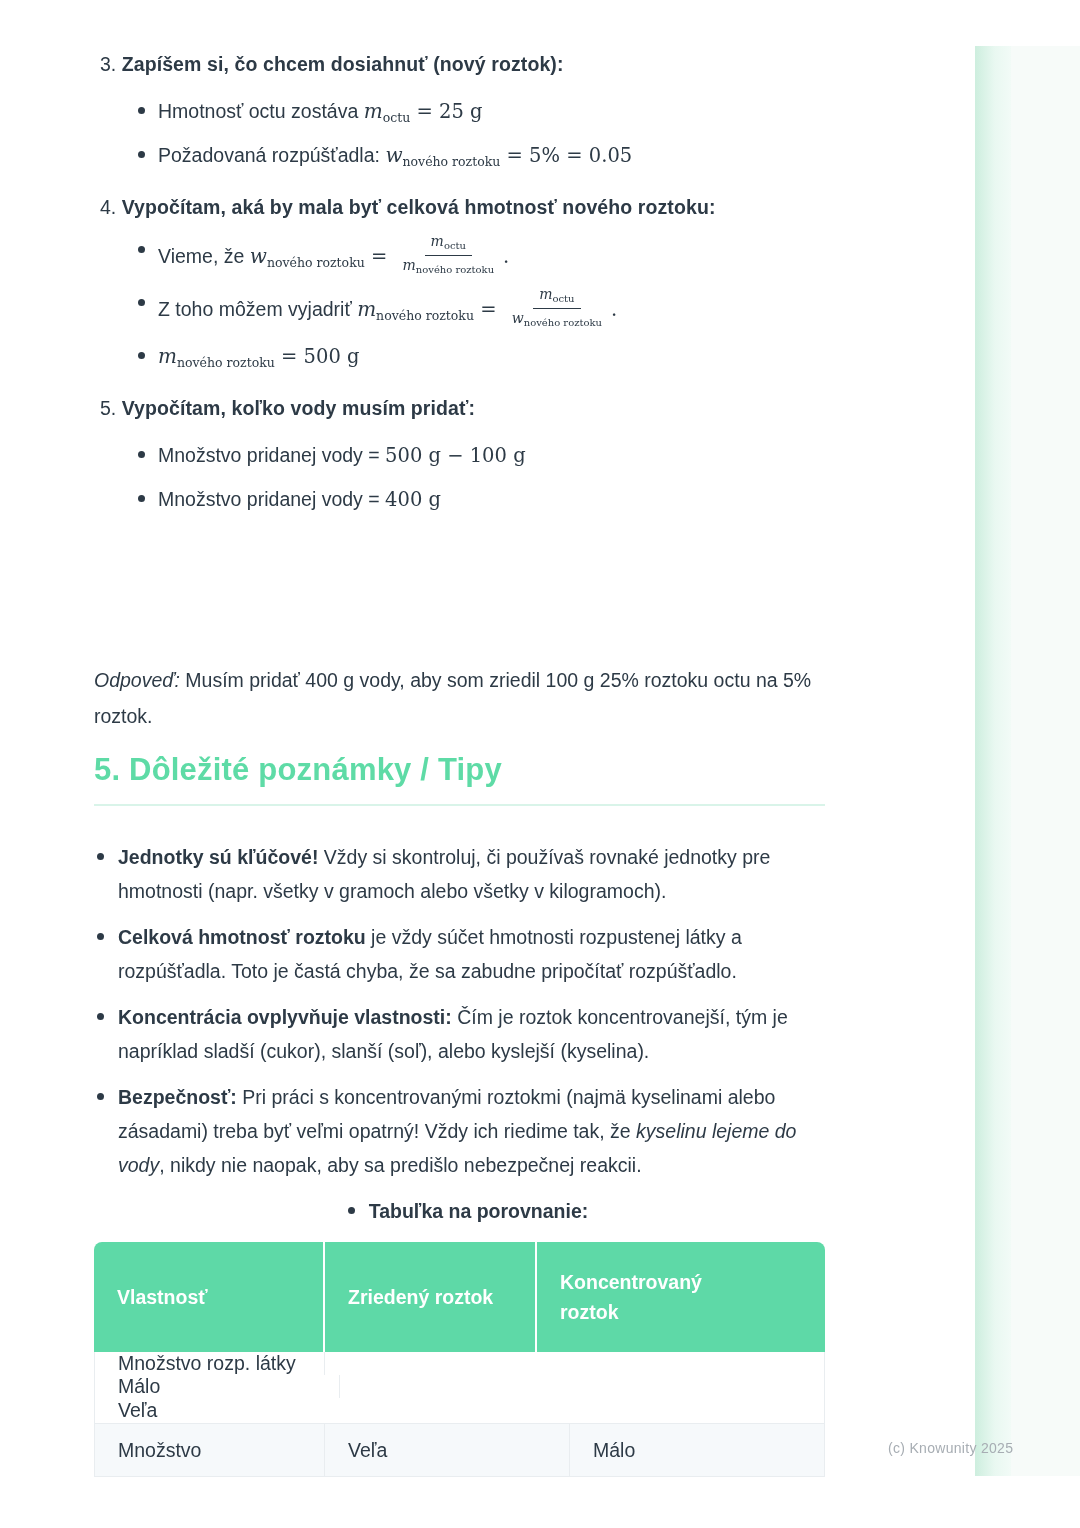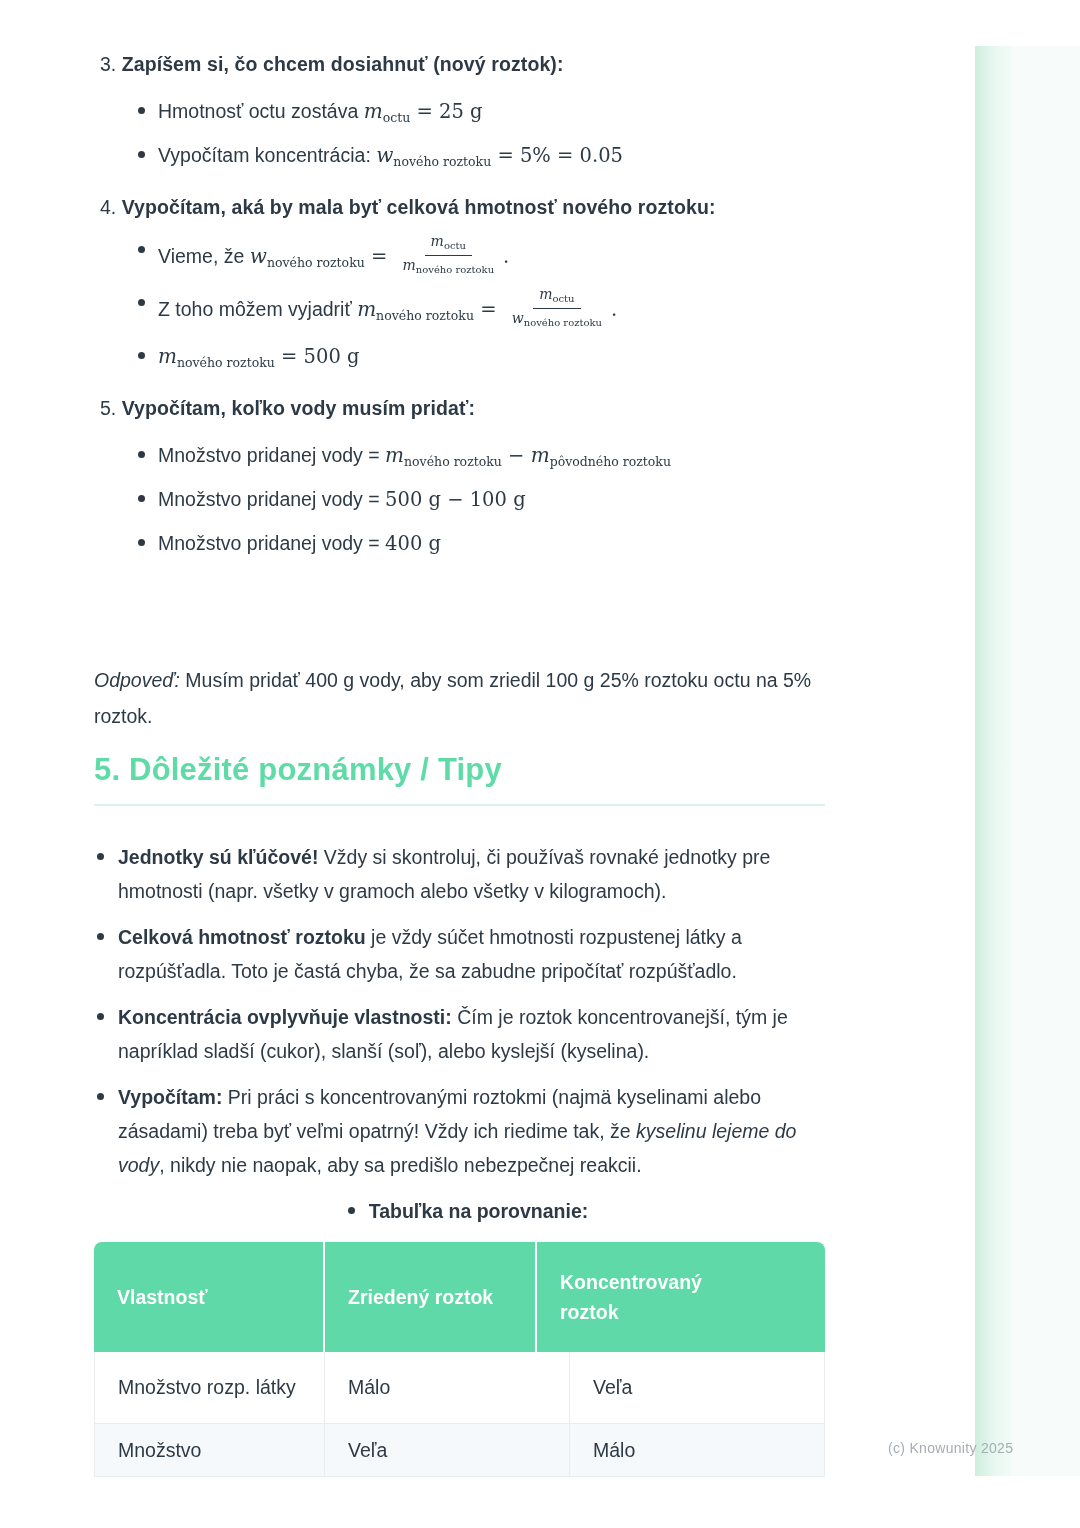--- a/index.html
+++ b/index.html
@@ -55,21 +55,21 @@
   .tip-italic{font-style:italic;}
 
   
   .cmp-table{position:absolute;left:94px;top:1242px;width:731px;}
   .thead{display:flex;background:#5ed9a7;border-radius:8px 8px 0 0;color:#ffffff;height:110px;}
   .th{display:flex;align-items:center;padding:0 20px 0 23px;font-size:19.5px;line-height:30px;font-weight:700;box-sizing:border-box;}
   .th1{width:231px;border-right:2px solid #ffffff;}
   .th2{width:212px;border-right:2px solid #ffffff;}
   .th3{width:238px;}
   .trow{display:flex;box-sizing:border-box;border-left:1px solid #e9edf0;border-right:1px solid #e9edf0;border-bottom:1px solid #e9edf0;}
-  .trow.r1{height:72px;background:#ffffff;}
+  .trow.r1{height:72px;background:#ffffff;flex-direction:column;}
   .trow.r2{height:53px;background:#f6f9fb;}
   .td{display:flex;align-items:center;padding-left:23px;box-sizing:border-box;font-size:19.5px;}
   .td1{width:230px;border-right:1px solid #e9edf0;}
   .td2{width:245px;border-right:1px solid #e9edf0;}
   .td3{flex:1;}
 </style>
 </head>
 <body>
 
 <div class="edge-strip"></div>
@@ -82,21 +82,21 @@
     <div class="step-title">
       <span class="step-num">3.</span>
       <span class="step-heading">Zapíšem si, čo chcem dosiahnuť (nový roztok):</span>
     </div>
     <div class="srow">
       <span class="dot"></span>
       <div class="btext"><span>Hmotnosť octu zostáva </span><span class="mvar">m</span><sub class="msub">octu</sub><span class="mrm"> = 25 g</span></div>
     </div>
     <div class="srow">
       <span class="dot"></span>
-      <div class="btext"><span>Vypočítam koncentrácia: </span><span class="mvar">w</span><sub class="msub">nového roztoku</sub><span class="mrm"> = 5% = 0.05</span></div>
+      <div class="btext"><span>Požadovaná rozpúšťadla: </span><span class="mvar">w</span><sub class="msub">nového roztoku</sub><span class="mrm"> = 5% = 0.05</span></div>
     </div>
   </div>
 
   <div class="step">
     <div class="step-title" style="margin-bottom:18px;">
       <span class="step-num">4.</span>
       <span class="step-heading">Vypočítam, aká by mala byť celková hmotnosť nového roztoku:</span>
     </div>
     <div class="srow fr">
       <span class="dot"></span>
@@ -118,24 +118,20 @@
     </div>
   </div>
 
   <div class="step">
     <div class="step-title">
       <span class="step-num">5.</span>
       <span class="step-heading">Vypočítam, koľko vody musím pridať:</span>
     </div>
     <div class="srow">
       <span class="dot"></span>
-      <div class="btext"><span>Množstvo pridanej vody = </span><span class="mvar">m</span><sub class="msub">nového roztoku</sub><span class="mrm"> − </span><span class="mvar">m</span><sub class="msub">pôvodného roztoku</sub></div>
-    </div>
-    <div class="srow">
-      <span class="dot"></span>
       <div class="btext"><span>Množstvo pridanej vody = </span><span class="mrm">500 g − 100 g</span></div>
     </div>
     <div class="srow">
       <span class="dot"></span>
       <div class="btext"><span>Množstvo pridanej vody = </span><span class="mrm">400 g</span></div>
     </div>
   </div>
 </div>
 
 <p class="answer"><em>Odpoveď:</em><span> Musím pridať 400 g vody, aby som zriedil 100 g 25% roztoku octu na 5% roztok.</span></p>
@@ -153,21 +149,21 @@
   <div class="tip">
     <span class="dot"></span>
     <div class="tip-text"><span class="tip-bold">Celková hmotnosť roztoku</span><span> je vždy súčet hmotnosti rozpustenej látky a rozpúšťadla. Toto je častá chyba, že sa zabudne pripočítať rozpúšťadlo.</span></div>
   </div>
   <div class="tip">
     <span class="dot"></span>
     <div class="tip-text"><span class="tip-bold">Koncentrácia ovplyvňuje vlastnosti:</span><span> Čím je roztok koncentrovanejší, tým je napríklad sladší (cukor), slanší (soľ), alebo kyslejší (kyselina).</span></div>
   </div>
   <div class="tip">
     <span class="dot"></span>
-    <div class="tip-text"><span class="tip-bold">Vypočítam:</span><span> Pri práci s koncentrovanými roztokmi (najmä kyselinami alebo zásadami) treba byť veľmi opatrný! Vždy ich riedime tak, že </span><span class="tip-italic">kyselinu lejeme do vody</span><span>, nikdy nie naopak, aby sa predišlo nebezpečnej reakcii.</span></div>
+    <div class="tip-text"><span class="tip-bold">Bezpečnosť:</span><span> Pri práci s koncentrovanými roztokmi (najmä kyselinami alebo zásadami) treba byť veľmi opatrný! Vždy ich riedime tak, že </span><span class="tip-italic">kyselinu lejeme do vody</span><span>, nikdy nie naopak, aby sa predišlo nebezpečnej reakcii.</span></div>
   </div>
   <div class="tip">
     <span class="dot"></span>
     <div class="tip-text"><span class="tip-bold">Tabuľka na porovnanie:</span></div>
   </div>
 </div>
 
 <div class="cmp-table">
   <div class="thead">
     <div class="th th1">Vlastnosť</div>

